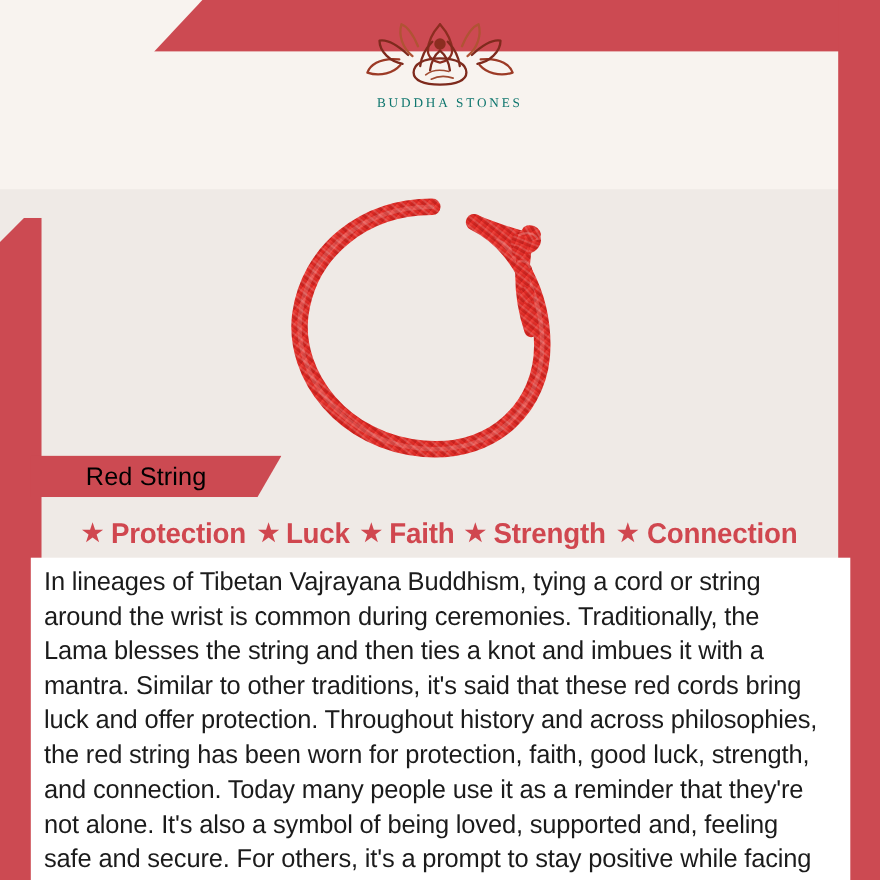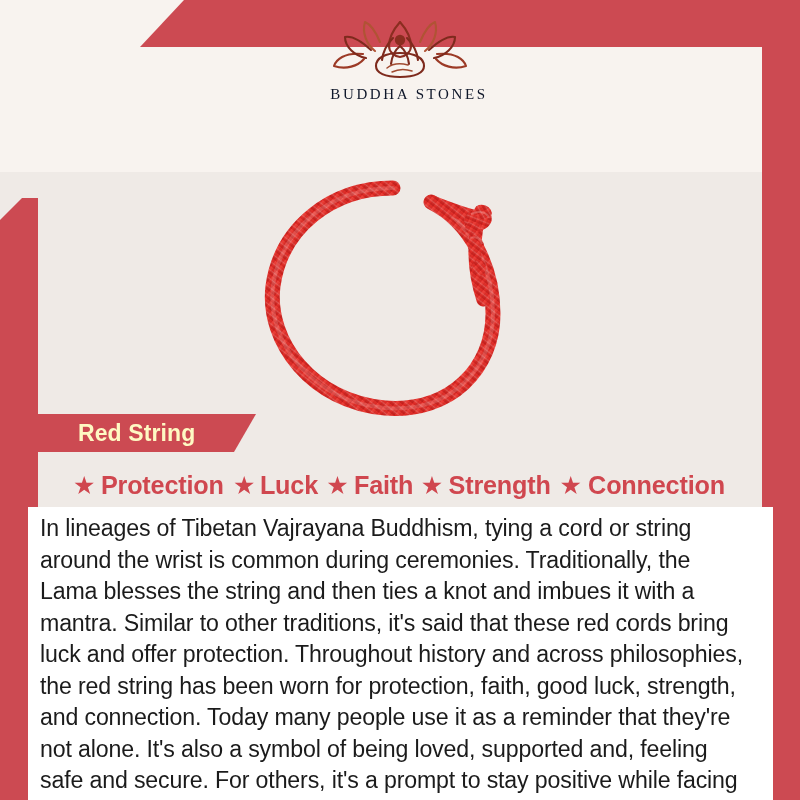--- a/index.html
+++ b/index.html
@@ -72,23 +72,23 @@
   .logo-mark {
     display: block;
     margin: 0 auto;
     width: 140px;
     height: 70px;
   }
   .logo-word {
     display: block;
     margin-top: 2px;
     font-family: "Liberation Serif", serif;
-    font-size: 15px;
+    font-size: 12px;
     letter-spacing: 2.6px;
-    color: #0f172a;
+    color: #0f766e;
     font-weight: 400;
     margin-left: 18px;
   }
 
   
   .title-band {
     position: absolute;
     left: 152px; top: 101px;
     width: 500px; height: 54px;
     background: #fdfaf7;
@@ -129,22 +129,22 @@
     width: 228px;
     background: #cc4a52;
     clip-path: polygon(0 0, 228px 0, 206px 38px, 0 38px);
     display: flex;
     align-items: center;
   }
   .label-banner-text {
     margin-left: 50px;
     font-family: "Liberation Sans Narrow", "Liberation Sans", sans-serif;
     font-size: 23px;
-    font-weight: bold;
-    color: #fef9c3;
+    font-weight: normal;
+    color: #000000;
     letter-spacing: 0.1px;
     white-space: nowrap;
   }
 
   
   .benefits-row {
     position: absolute;
     left: 38px; top: 464px;
     width: 724px; height: 42px;
     display: flex;

